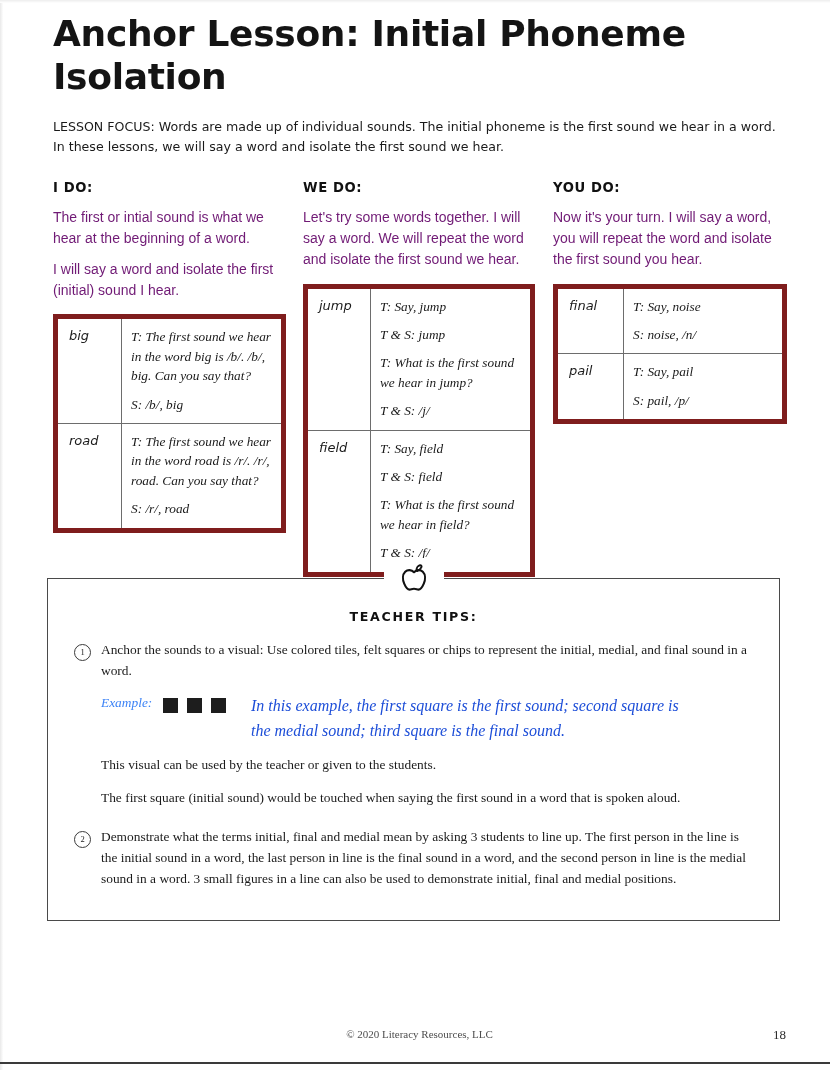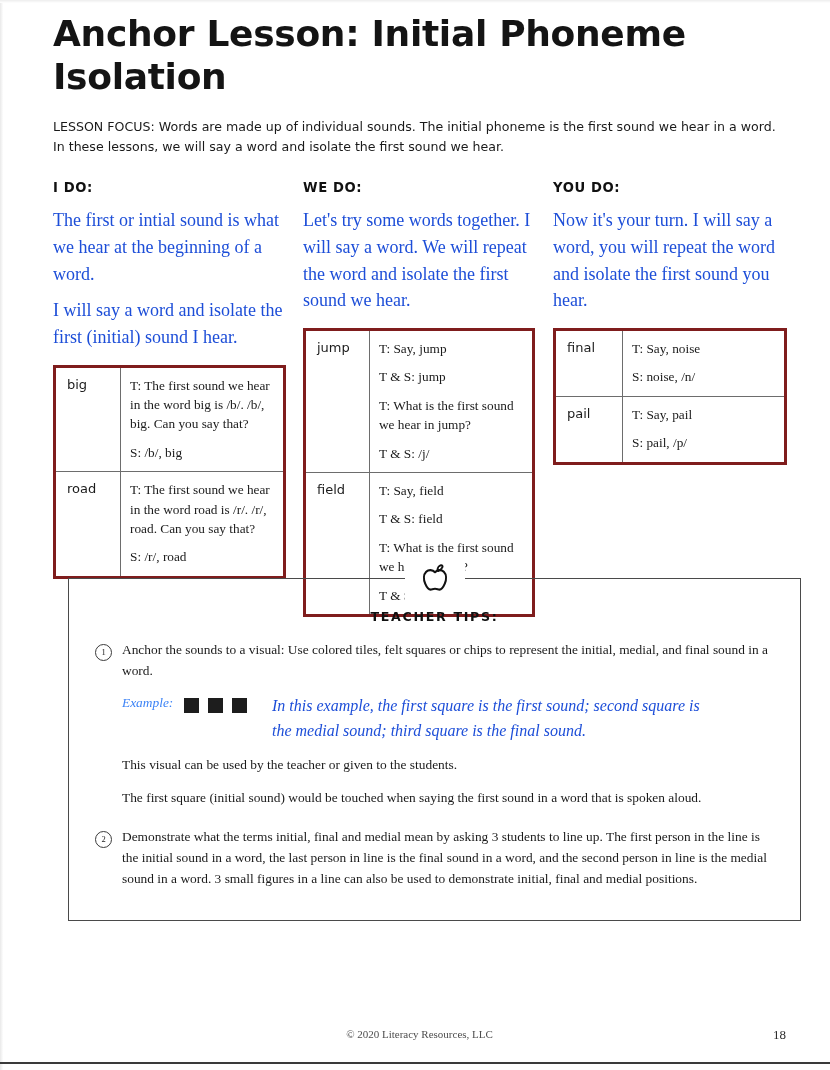--- a/index.html
+++ b/index.html
@@ -81,34 +81,35 @@
 
   .col-head {
     font-family: "DejaVu Sans", sans-serif;
     font-weight: bold;
     font-size: 13.2px;
     letter-spacing: 0.6px;
     color: #111;
     margin: 0 0 12px 0;
   }
   .col-para {
-    font-family: Liberation Serif, serif;
-    font-size: 18px;
+    font-family: Liberation Sans, sans-serif;
+    font-size: 14px;
     line-height: 1.48;
     margin: 0 0 10px 0;
-    color: #1d4ed8;
+    color: #701a75;
   }
   .col-para:last-of-type { margin-bottom: 0; }
 
   
   .word-table {
     border-collapse: collapse;
     margin-top: 14px;
     table-layout: fixed;
-    border: 3px solid #7f1d1d;
+    border: 5px solid #7f1d1d;
+    font-style: italic;
   }
   .word-table td {
     border: 1px solid #6d6d6d;
     vertical-align: top;
     padding: 8px 9px 9px 9px;
   }
   .word-table td.word-cell {
     font-family: "DejaVu Sans", sans-serif;
     font-size: 13px;
     color: #1b1b1b;
@@ -127,21 +128,21 @@
   .tbl-ido  { width: 233px; }
   .tbl-ido  col.c1 { width: 66px; }
   .tbl-wedo { width: 232px; }
   .tbl-wedo col.c1 { width: 65px; }
   .tbl-youdo { width: 234px; }
   .tbl-youdo col.c1 { width: 68px; }
 
   
   .tips-wrap {
     position: absolute;
-    left: 68px;
+    left: 47px;
     top: 578px;
     width: 733px;
   }
   .tips-box {
     position: relative;
     border: 1.4px solid #4a4a4a;
     box-sizing: border-box;
     width: 733px;
     min-height: 343px;
     padding: 30px 26px 26px 26px;

